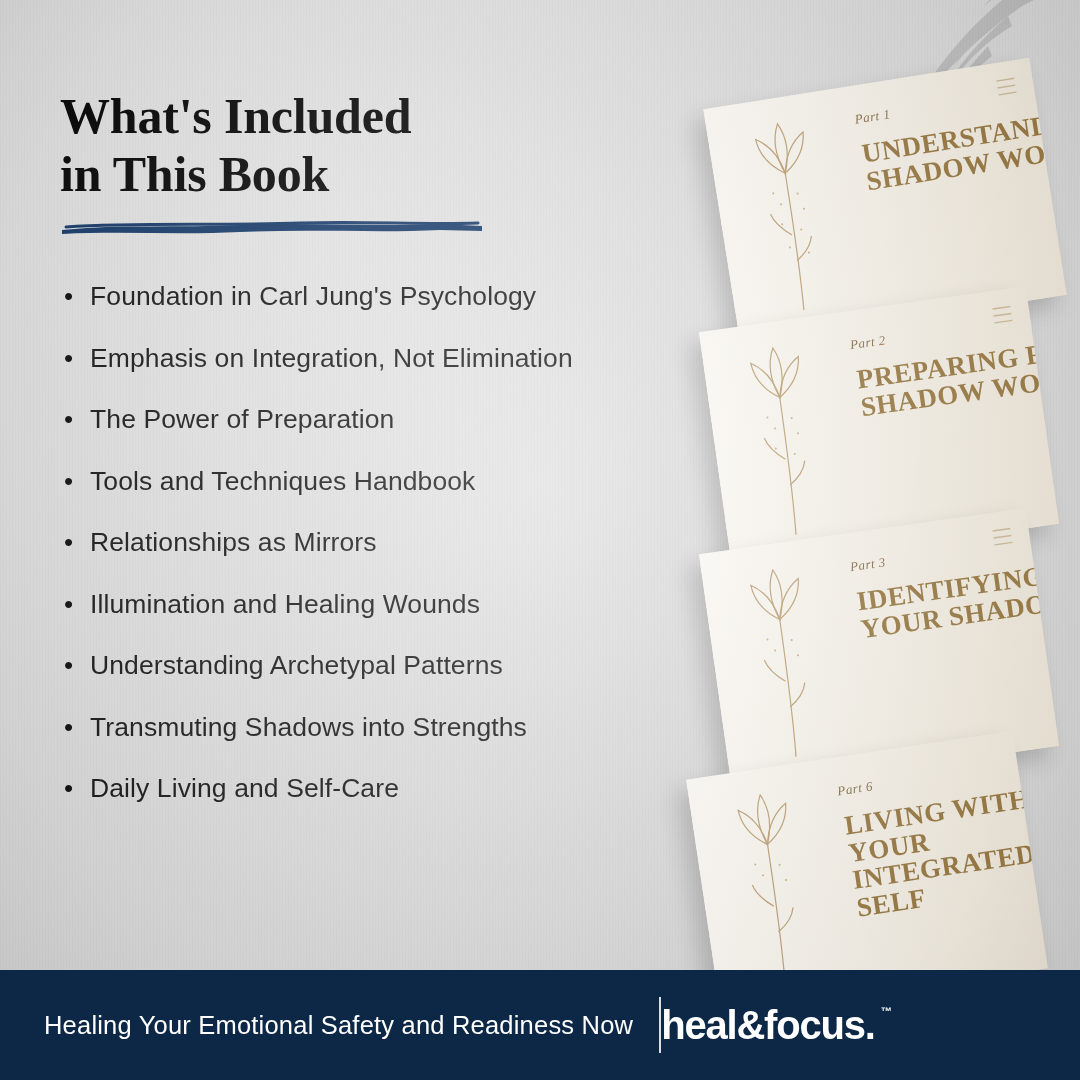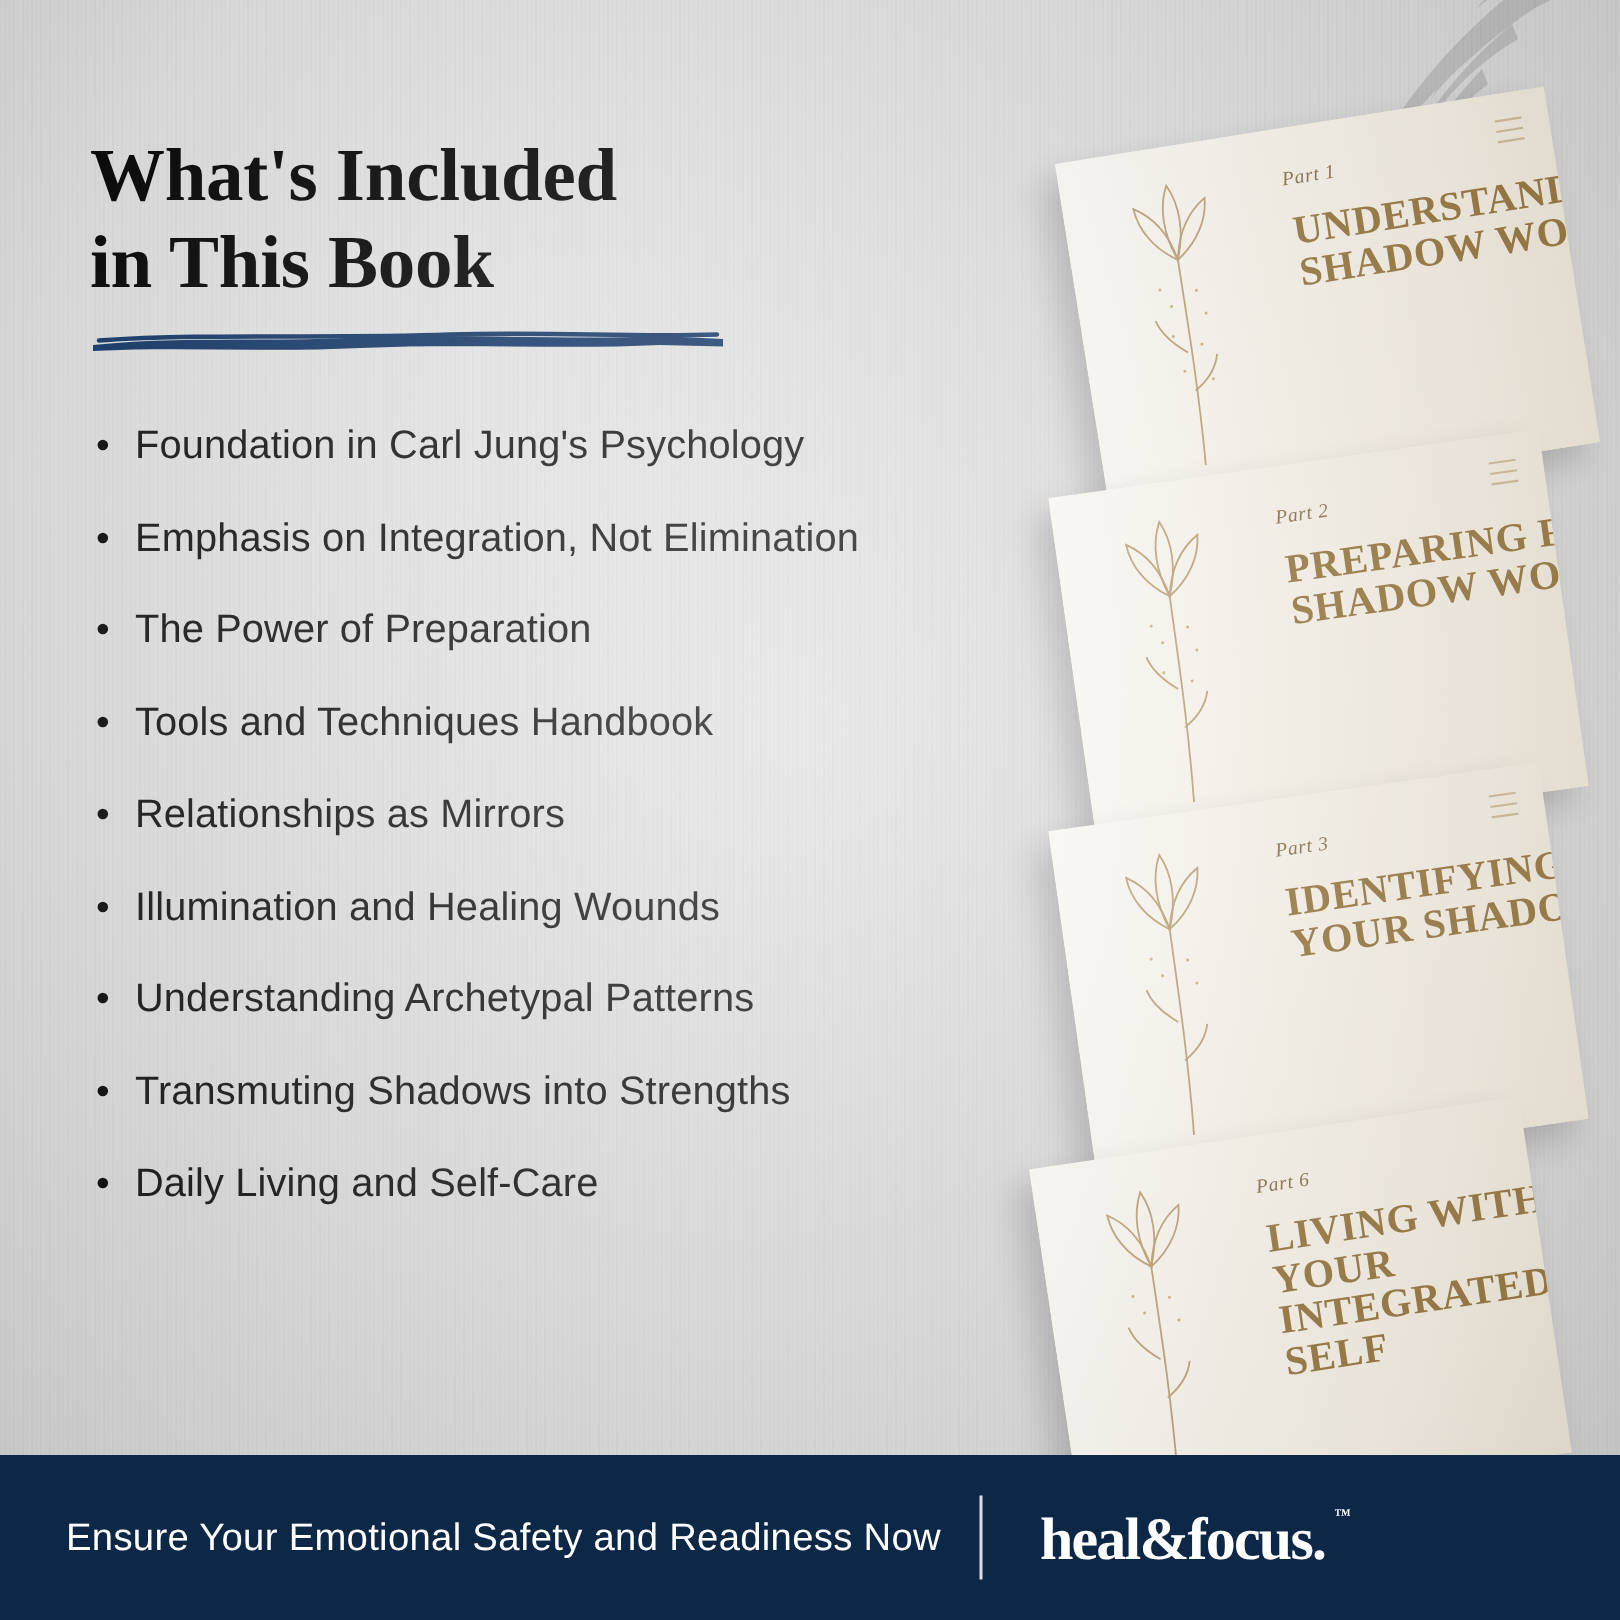--- a/index.html
+++ b/index.html
@@ -177,24 +177,23 @@
     letter-spacing: .2px;
     margin-left: 44px;
   }
   .divider {
     width: 2px;
     height: 56px;
     background: rgba(255,255,255,.85);
     margin-left: 26px;
   }
   .brand {
-    margin-left: 38px;
     position: relative;
     color: #ffffff;
-    font-family: Liberation Serif, serif;
+    font-family: Liberation Sans, sans-serif;
     font-weight: 700;
     font-size: 40px;
     letter-spacing: -1.2px;
   }
   .brand .tm {
     position: absolute;
     top: 2px;
     right: -17px;
     font-size: 11px;
     font-weight: 700;
@@ -386,21 +385,21 @@
       </svg>
       <div class="part">Part 6</div>
       <div class="ttl">LIVING WITH YOUR INTEGRATED SELF</div>
     </div>
 
   </div>
 
   <div class="vignette"></div>
 
   <div class="footer">
-    <div class="footer-text">Ensure Your Emotional Safety and Readiness Now</div>
+    <div class="footer-text">Healing Your Emotional Safety and Readiness Now</div>
     <div class="divider"></div>
     <div class="brand">
       <span>heal&amp;focus.</span>
       <span class="tm">™</span>
     </div>
   </div>
 
 </div>
 
 </body></html>

